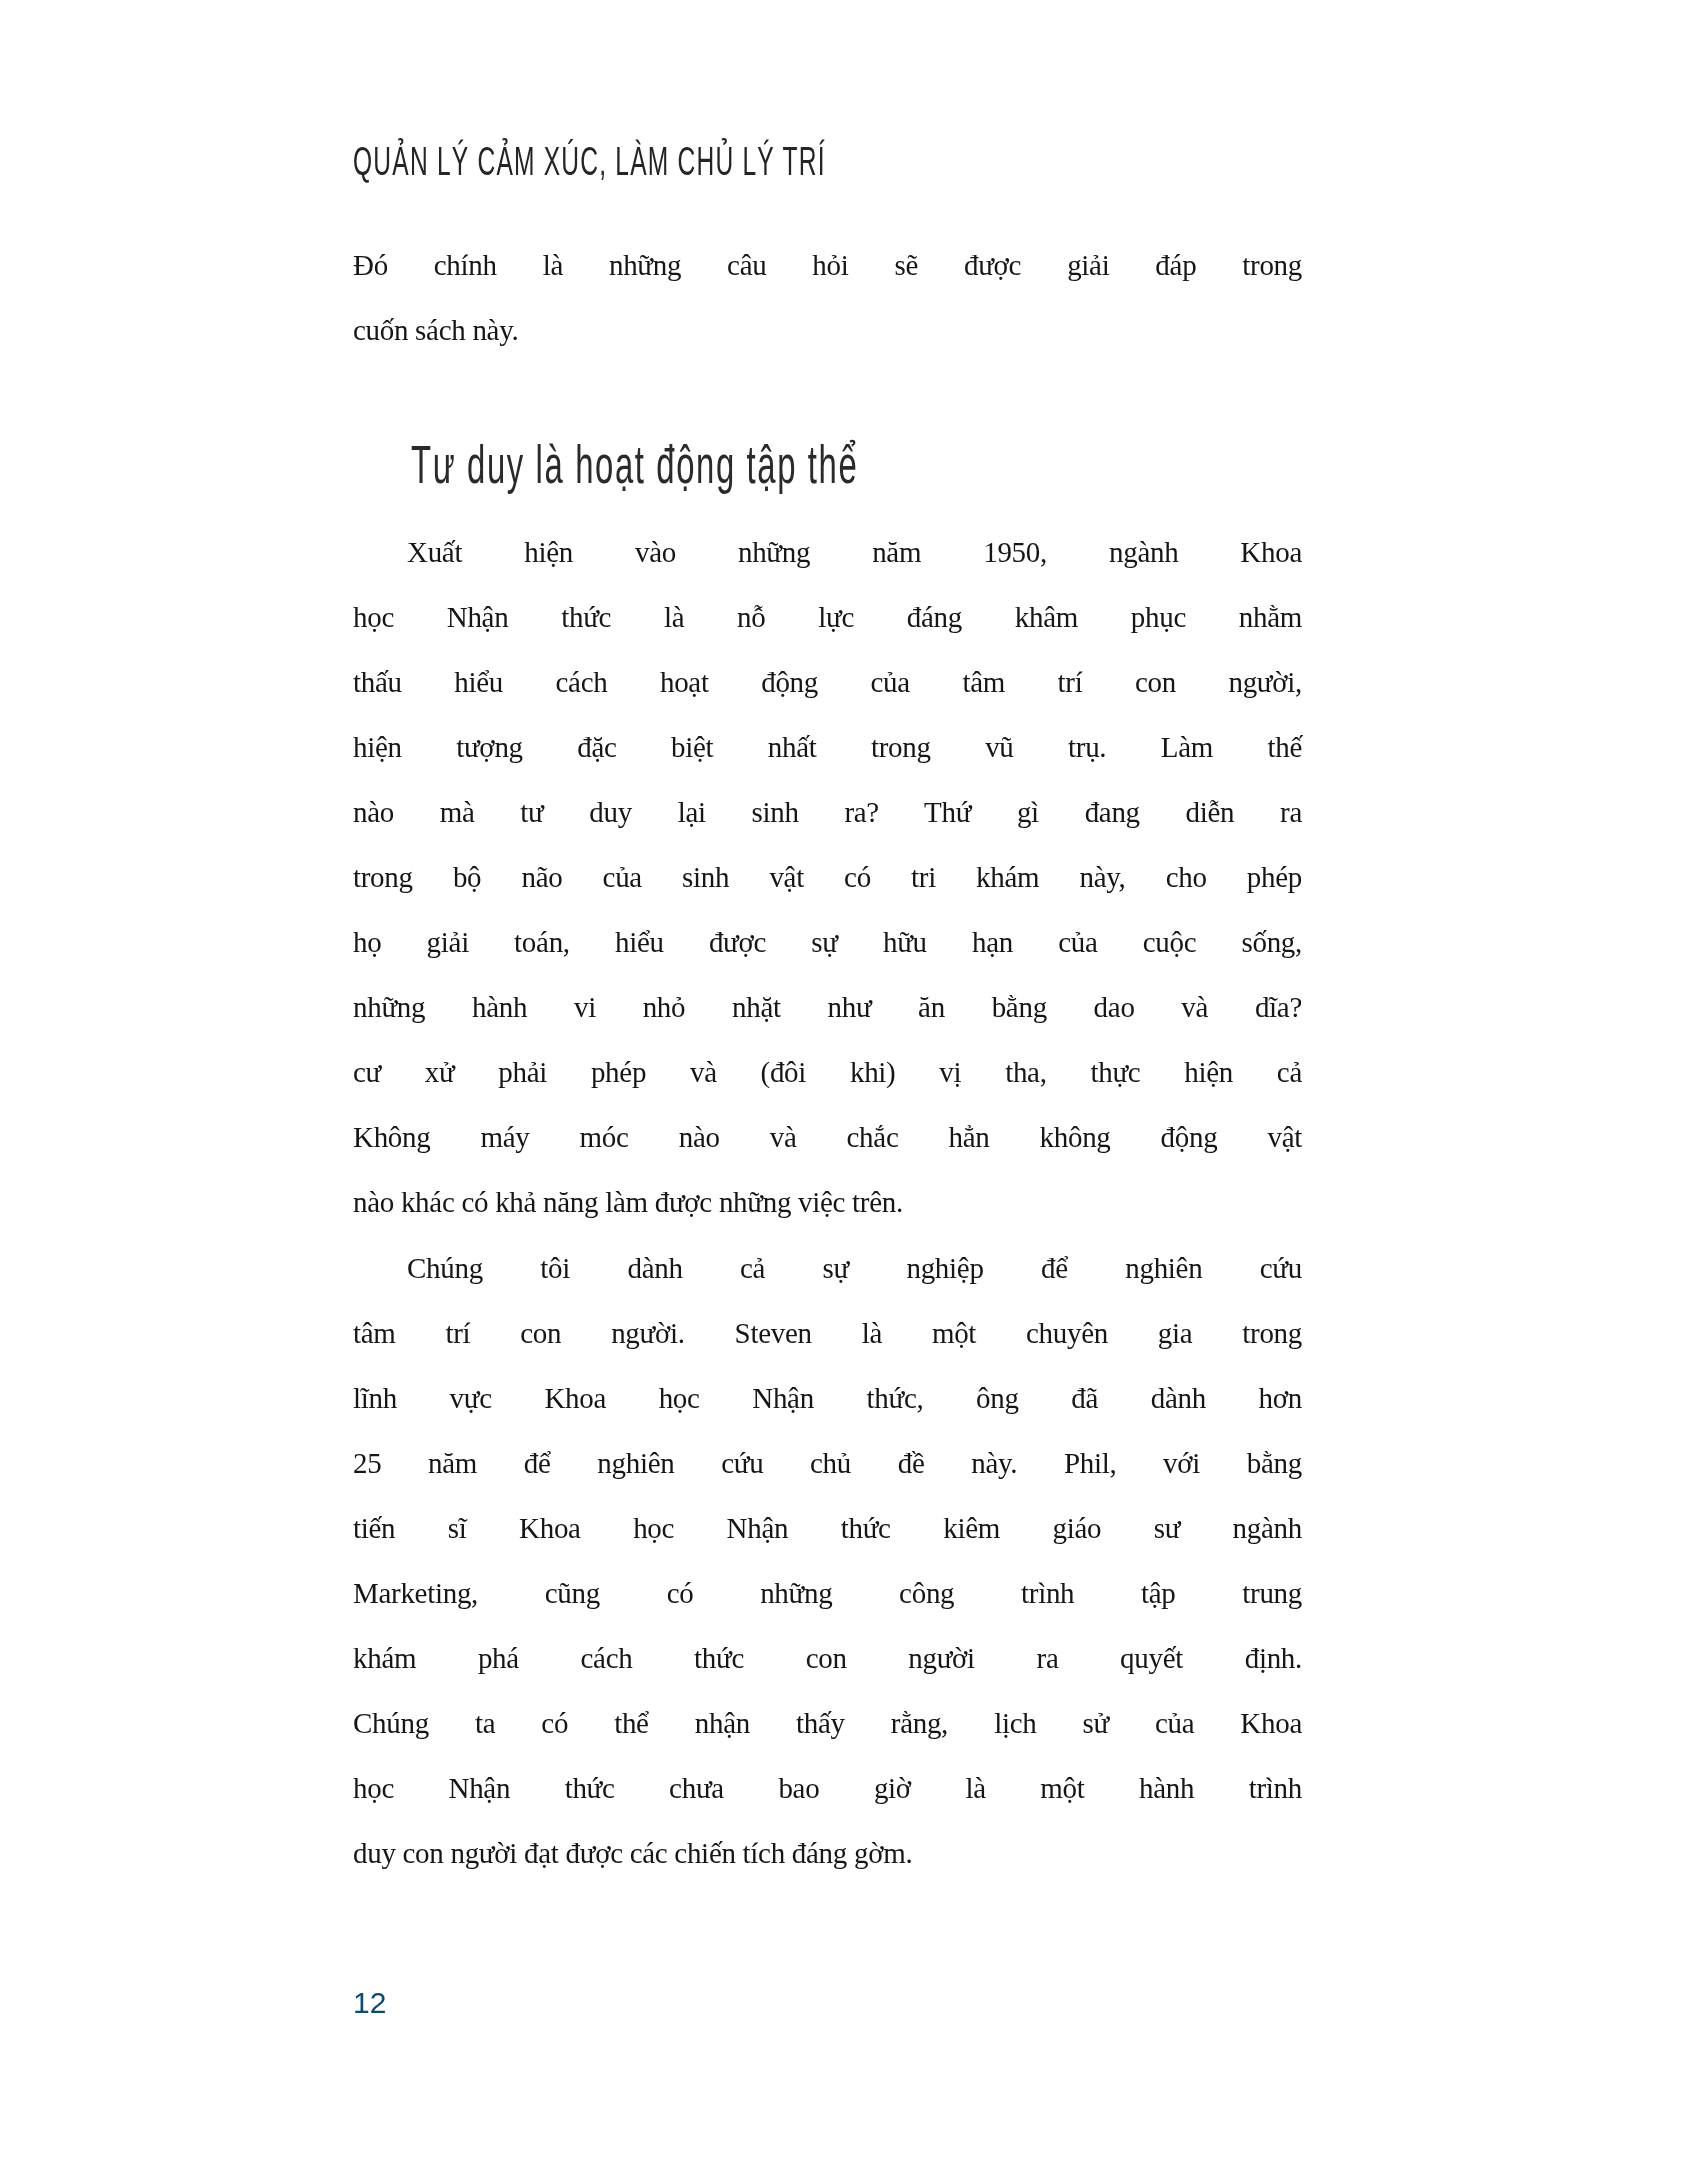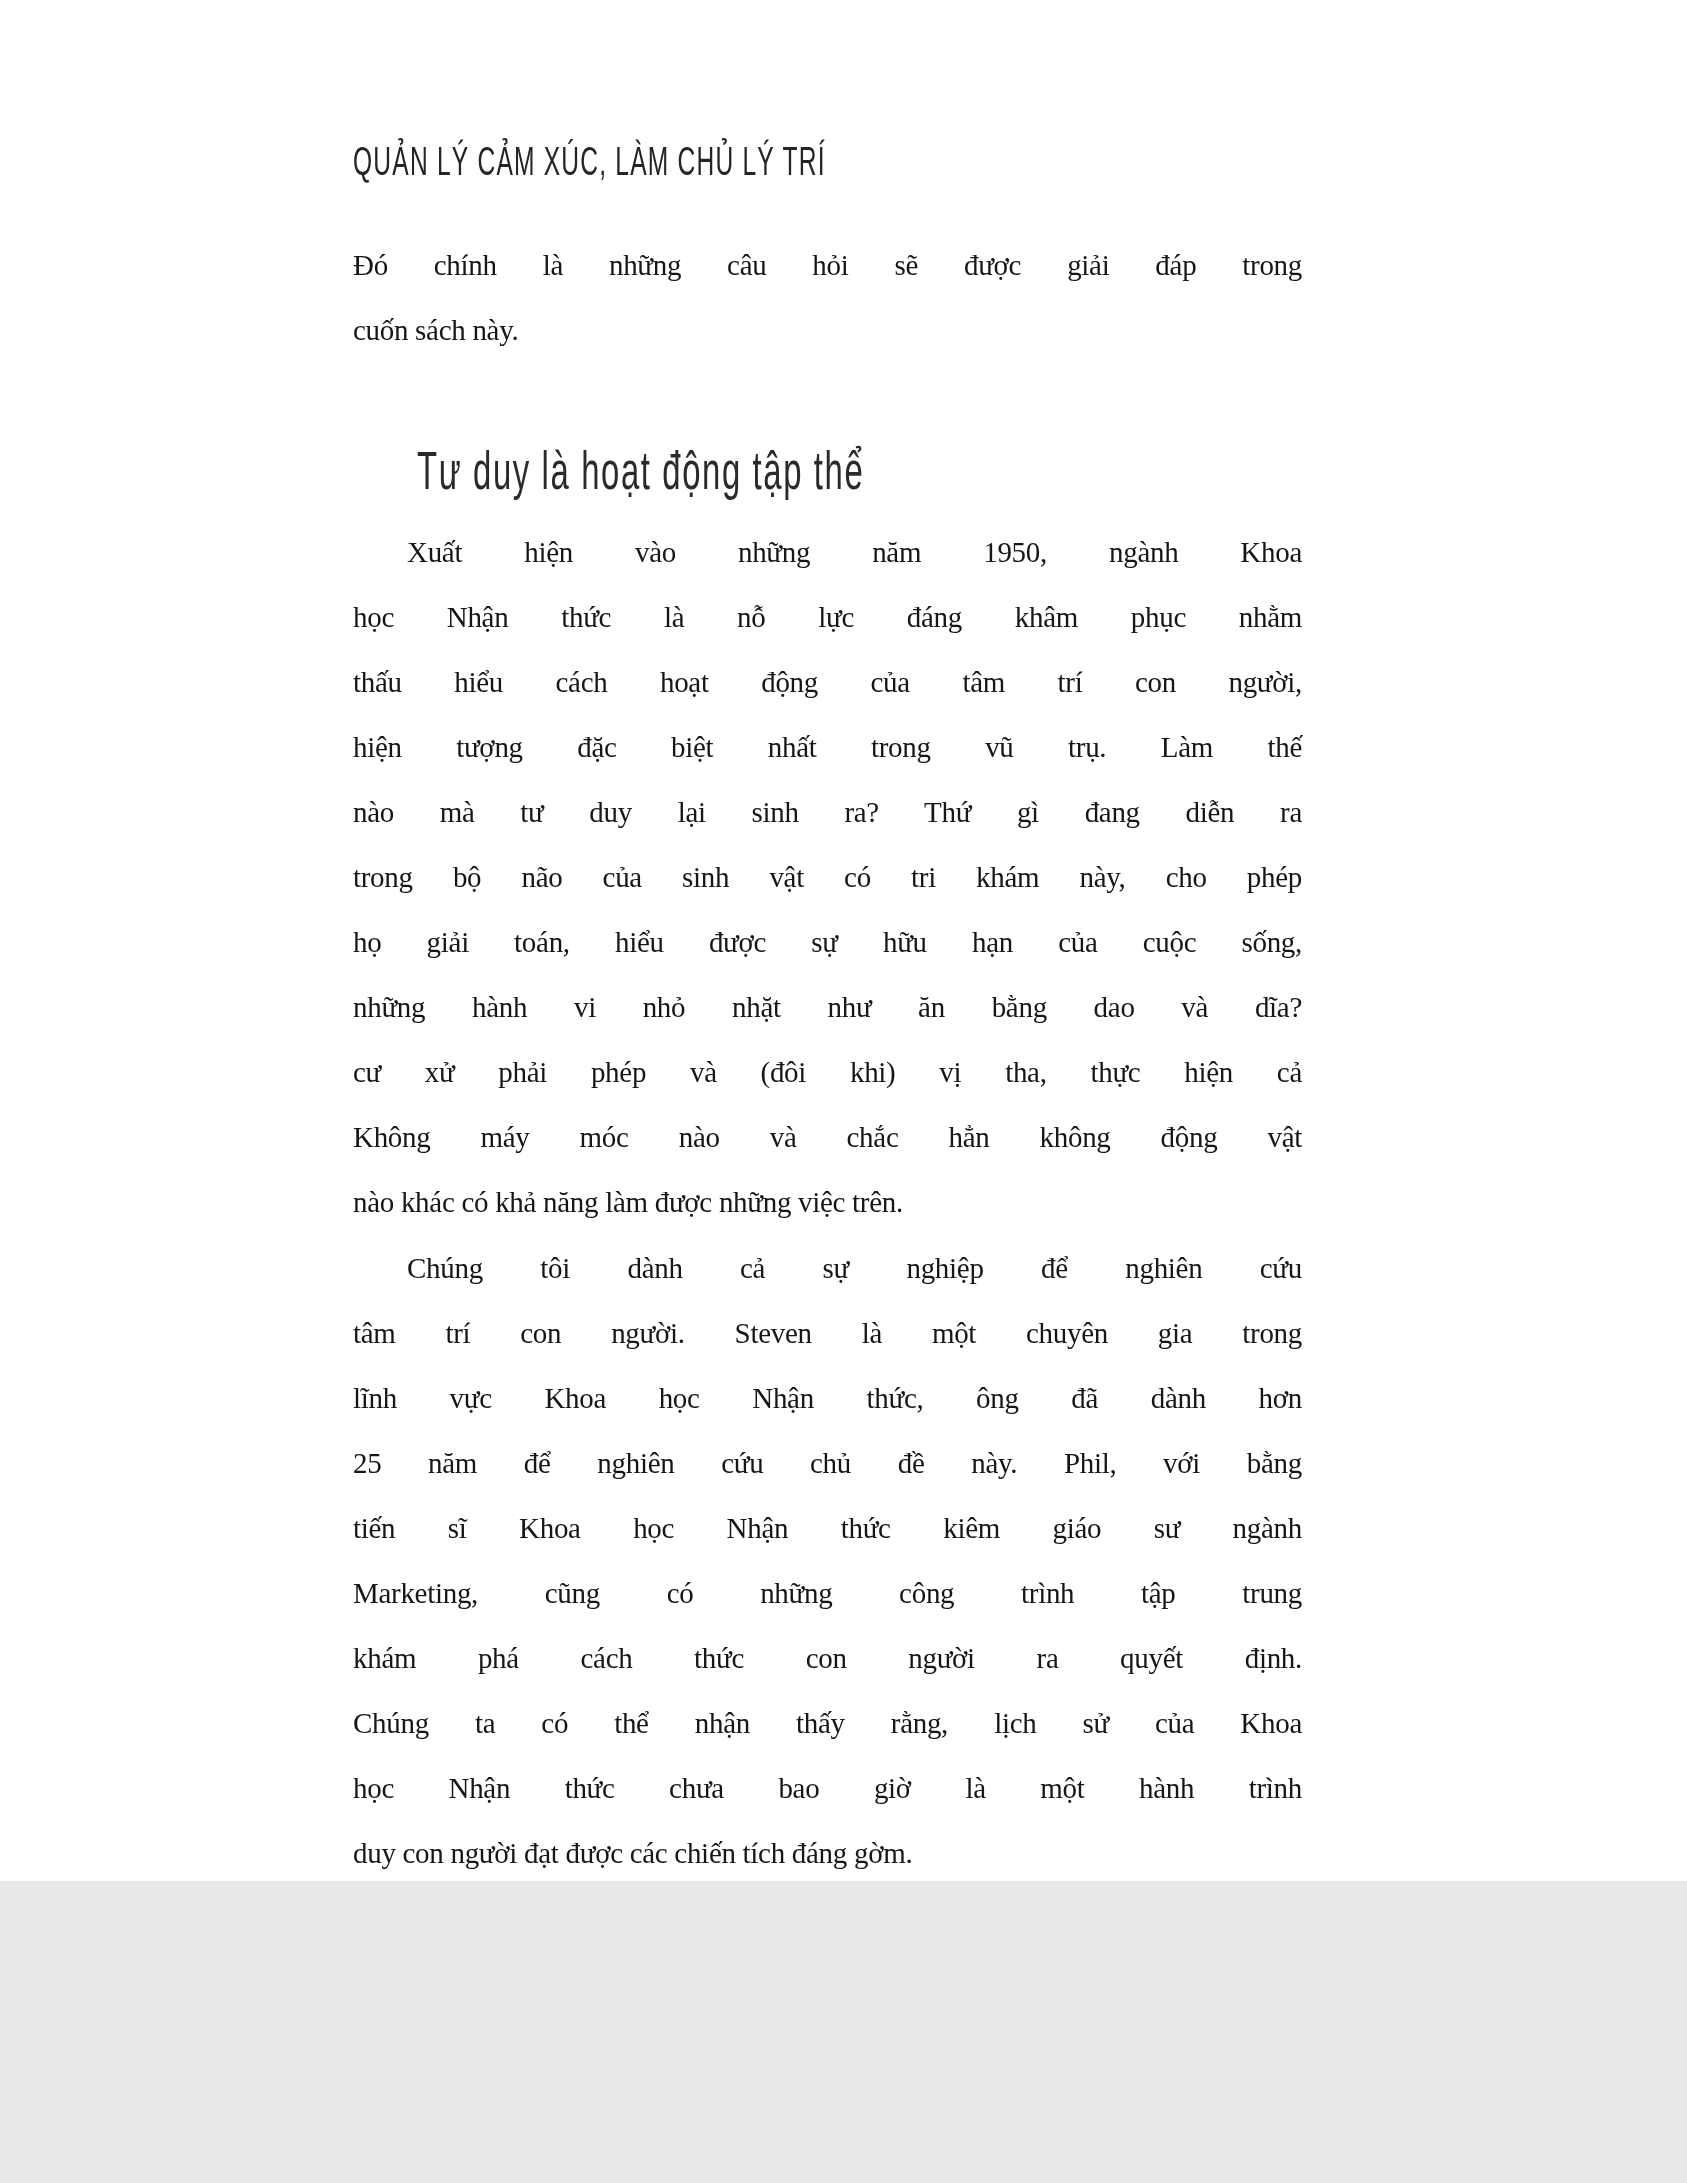--- a/index.html
+++ b/index.html
@@ -4,21 +4,21 @@
 <title>Book page</title>
 <style>
   html, body {
     margin: 0;
     padding: 0;
     background: #e8e8e8;
   }
   .page {
     position: relative;
     width: 1687px;
-    height: 1881px;
+    height: 2183px;
     background: #ffffff;
     font-family: "Liberation Serif", "DejaVu Serif", serif;
     color: #161616;
     overflow: hidden;
   }
 
   
   .running-header {
     position: absolute;
     left: 353px;
@@ -40,21 +40,21 @@
     color: #252525;
     transform: scaleX(0.60);
   }
 
   
   .section-heading {
     position: absolute;
     left: 353px;
     top: 431px;
     width: 949px;
-    margin: 10px;
+    margin: 4px;
     padding-left: 54px;
     font-weight: 400;
     white-space: nowrap;
   }
   .section-heading .condensed {
     font-size: 53px;
     line-height: 60px;
     letter-spacing: 2.6px;
     color: #2a2a2a;
     transform: scaleX(0.62);

